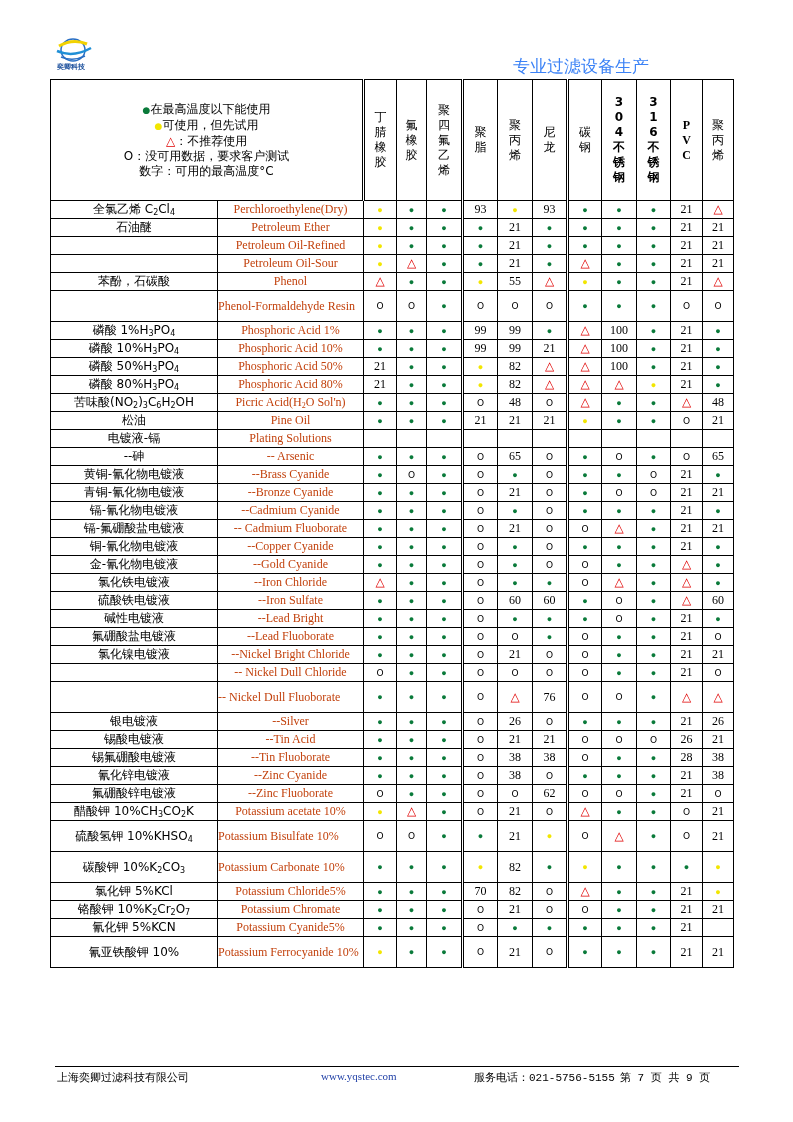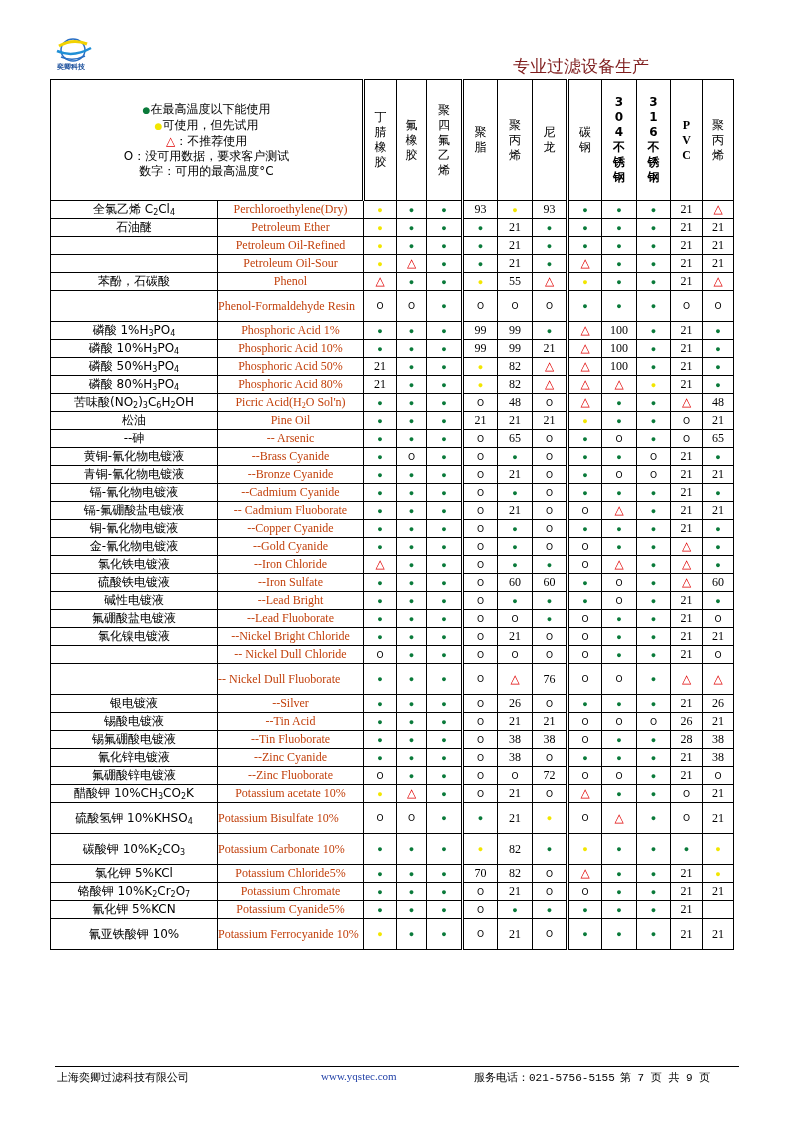--- a/index.html
+++ b/index.html
@@ -1,19 +1,19 @@
 <!DOCTYPE html>
 <html><head>
 <meta charset="utf-8">
 <style>
   html, body { margin:0; padding:0; background:#fff; }
   body { width:793px; height:1122px; position:relative; font-family:"Liberation Serif", serif; color:#000; }
   .logo { position:absolute; left:55px; top:36px; width:40px; height:36px; }
   .logo-text { position:absolute; left:57px; top:62px; font-size:7px; color:#1b4f9c; font-family:"DejaVu Sans", sans-serif; font-weight:bold; letter-spacing:0; }
-  .slogan { position:absolute; left:513px; top:55px; font-size:17px; color:#7f1d1d; font-family:Liberation Serif, serif; letter-spacing:0; }
+  .slogan { position:absolute; left:513px; top:55px; font-size:17px; color:#3b82f6; font-family:Liberation Serif, serif; letter-spacing:0; }
   table.main { position:absolute; left:50px; top:79px; border-collapse:collapse; table-layout:fixed; width:683px; }
   table.main td { border:1px solid #000; padding:0; text-align:center; vertical-align:middle; font-size:12px; line-height:15px; overflow:hidden; }
   .hdr td { height:120px; }
   td.legend { text-align:left; vertical-align:middle; padding-left:6px; font-family:"DejaVu Sans", sans-serif; font-size:10px; line-height:16px; }
   .legend .big { font-size:12px; }
   .g { color:#0a7a3a; font-size:9px; }
   .y { color:#f2e600; font-size:9px; }
   .tri { color:#e00000; font-size:12px; }
   td.vhead { font-family:"DejaVu Sans", sans-serif; font-size:12px; line-height:16px; }
   td.vhead span { display:inline-block; width:13px; word-wrap:break-word; word-break:break-all; white-space:normal; }
@@ -256,20 +256,35 @@
         <td class="cell">21</td>
         <td class="cell">21</td>
         <td class="cell dsep">21</td>
         <td class="cell"><span class="y">●</span></td>
         <td class="cell"><span class="g">●</span></td>
         <td class="cell"><span class="g">●</span></td>
         <td class="cell"><span class="o">O</span></td>
         <td class="cell">21</td>
       </tr>
       <tr class="r">
+        <td class="cn">电镀液-镉</td>
+        <td class="en">Plating Solutions</td>
+        <td class="cell"></td>
+        <td class="cell"></td>
+        <td class="cell dsep"></td>
+        <td class="cell"></td>
+        <td class="cell"></td>
+        <td class="cell dsep"></td>
+        <td class="cell"></td>
+        <td class="cell"></td>
+        <td class="cell"></td>
+        <td class="cell"></td>
+        <td class="cell"></td>
+      </tr>
+      <tr class="r">
         <td class="cn">--砷</td>
         <td class="en">-- Arsenic</td>
         <td class="cell"><span class="g">●</span></td>
         <td class="cell"><span class="g">●</span></td>
         <td class="cell dsep"><span class="g">●</span></td>
         <td class="cell"><span class="o">O</span></td>
         <td class="cell">65</td>
         <td class="cell dsep"><span class="o">O</span></td>
         <td class="cell"><span class="g">●</span></td>
         <td class="cell"><span class="o">O</span></td>
@@ -533,21 +548,21 @@
         <td class="cell">38</td>
       </tr>
       <tr class="r">
         <td class="cn">氟硼酸锌电镀液</td>
         <td class="en">--Zinc Fluoborate</td>
         <td class="cell"><span class="o">O</span></td>
         <td class="cell"><span class="g">●</span></td>
         <td class="cell dsep"><span class="g">●</span></td>
         <td class="cell"><span class="o">O</span></td>
         <td class="cell"><span class="o">O</span></td>
-        <td class="cell dsep">72</td>
+        <td class="cell dsep">62</td>
         <td class="cell"><span class="o">O</span></td>
         <td class="cell"><span class="o">O</span></td>
         <td class="cell"><span class="g">●</span></td>
         <td class="cell">21</td>
         <td class="cell"><span class="o">O</span></td>
       </tr>
       <tr class="r">
         <td class="cn">醋酸钾 10%CH<sub>3</sub>CO<sub>2</sub>K</td>
         <td class="en">Potassium acetate 10%</td>
         <td class="cell"><span class="y">●</span></td>

